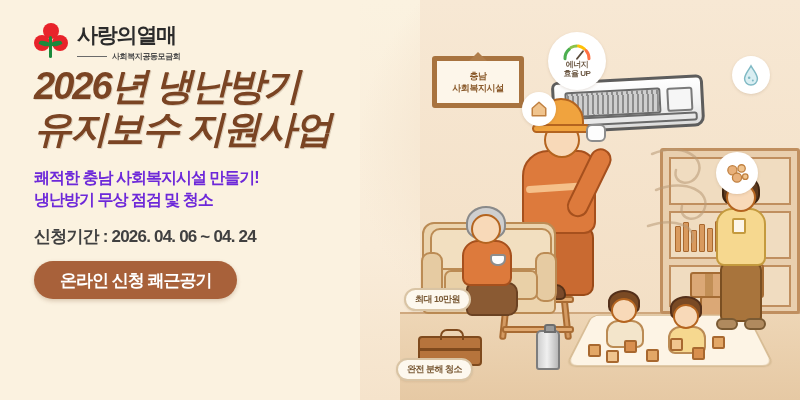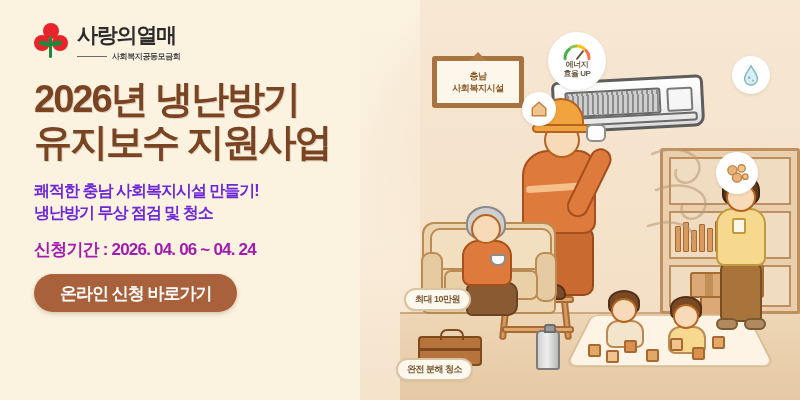--- a/index.html
+++ b/index.html
@@ -377,37 +377,38 @@
     letter-spacing: -1.2px; line-height: 1;
   }
   .logo-sub-row { display: flex; align-items: center; gap: 5px; }
   .logo-rule { width: 30px; height: 1px; background: #6a6a6a; }
   .logo-sub {
     font-size: 8px; font-weight: 700; color: #4a4a4a;
     letter-spacing: -0.4px; line-height: 1;
   }
 
   .headline {
-    margin-top: 14px;
+    margin-top: 1px;
     font-size: 38px; font-weight: 800; color: #7a4423;
     line-height: 1.14; letter-spacing: -2px;
     text-shadow: 1px 1px 0 rgba(90,48,20,.18);
+    font-style: italic;
   }
   .headline div { white-space: nowrap; }
 
   .subcopy {
     margin-top: 15px;
     font-size: 16px; font-weight: 700; color: #6d28d9;
     line-height: 1.42; letter-spacing: -1px;
   }
   .subcopy div { white-space: nowrap; }
 
   .period {
     margin-top: 13px;
-    font-size: 17px; font-weight: 800; color: #a21caf;
+    font-size: 17px; font-weight: 800; color: #404040;
     letter-spacing: -0.8px; white-space: nowrap;
   }
 
   .cta {
     margin-top: 13px;
     display: inline-flex; align-items: center; justify-content: center;
     height: 38px; padding: 0 26px;
     background: #a8613a;
     border: none; border-radius: 19px;
     font-family: inherit;
@@ -606,16 +607,16 @@
       <div>유지보수 지원사업</div>
     </div>
 
     <div class="subcopy">
       <div>쾌적한 충남 사회복지시설 만들기!</div>
       <div>냉난방기 무상 점검 및 청소</div>
     </div>
 
     <div class="period">신청기간 : 2026. 04. 06 ~ 04. 24</div>
 
-    <button class="cta">온라인 신청 바로가기</button>
+    <button class="cta">온라인 신청 쾌근공기</button>
   </div>
 
 </div>
 
 </body></html>

